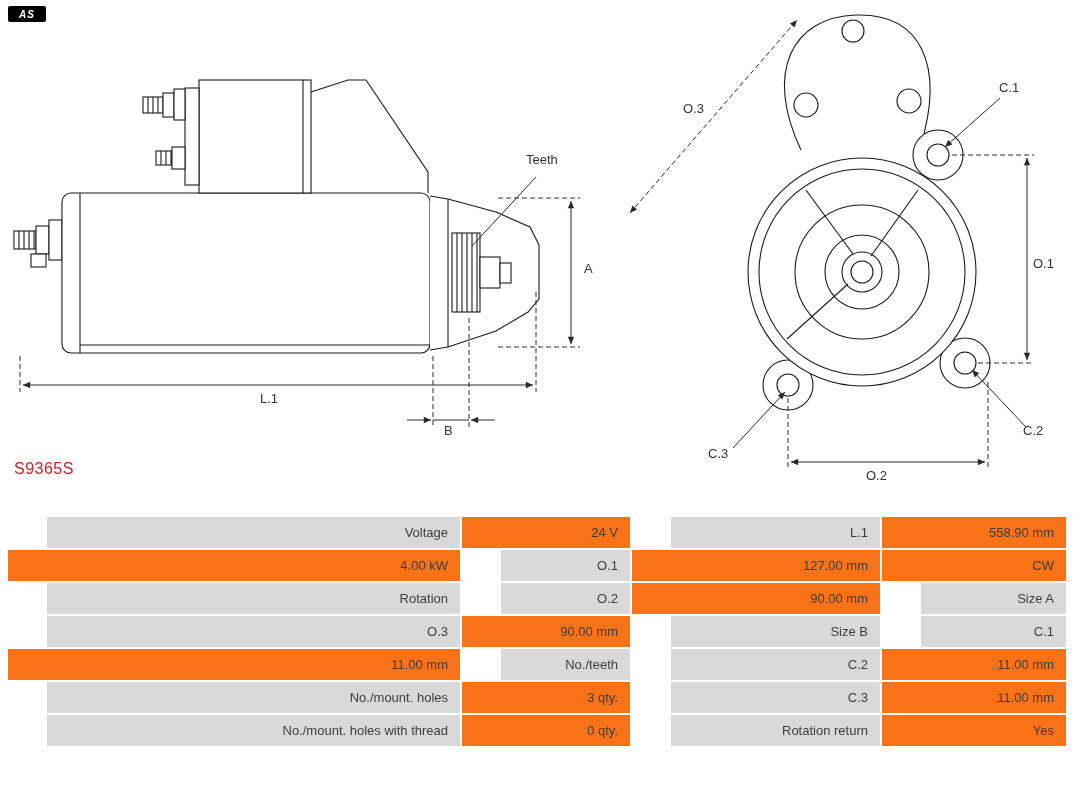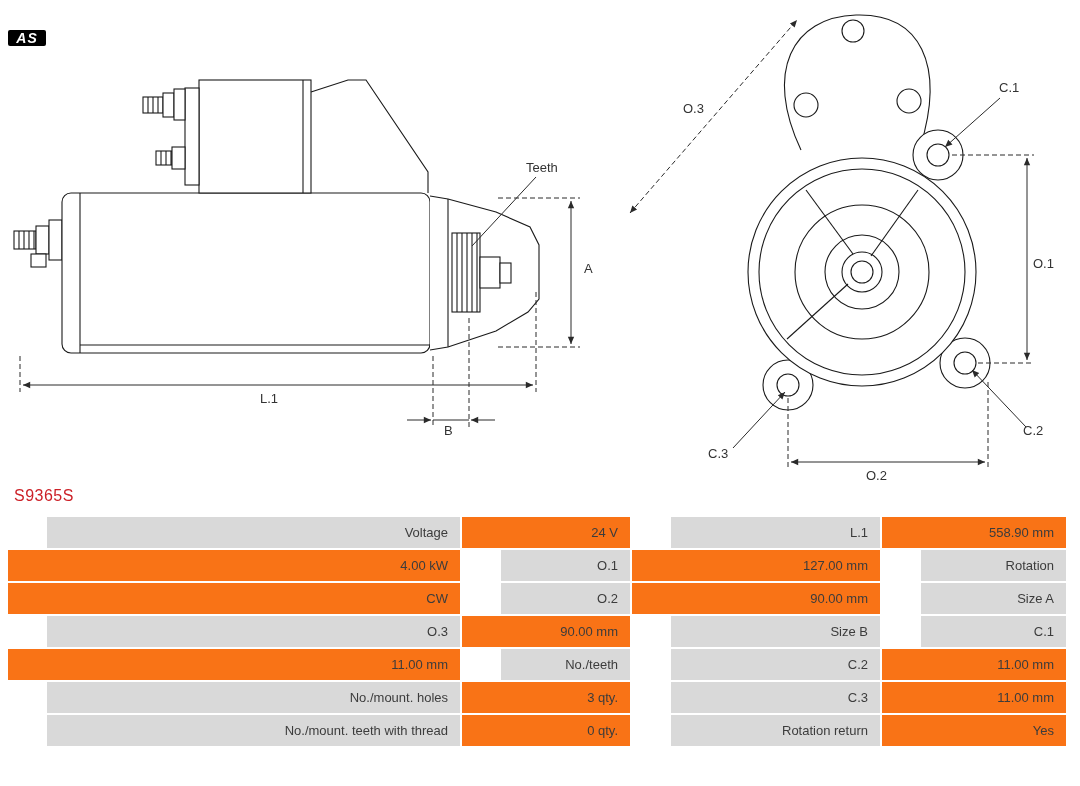--- a/index.html
+++ b/index.html
@@ -1,27 +1,27 @@
 <!DOCTYPE html>
 <html><head>
 <meta charset="utf-8">
 <style>
   * { margin:0; padding:0; box-sizing:border-box; }
   html,body { width:1080px; height:786px; background:#ffffff; font-family:"Liberation Sans", sans-serif; }
   .canvas { position:relative; width:1080px; height:786px; overflow:hidden; }
 
   .logo { position:absolute; left:8px; top:6px; width:38px; height:16px; background:#000;
-          color:#fff; font-size:14px; font-weight:bold; font-style:italic;
-          display:flex; align-items:center; justify-content:center; letter-spacing:1px; border-radius:2px;margin-top:24px; }
+          color:#fff; font-size:10px; font-weight:bold; font-style:italic;
+          display:flex; align-items:center; justify-content:center; letter-spacing:1px; border-radius:2px; }
 
   svg.drawing { position:absolute; left:0; top:0; }
 
   .dim-label { position:absolute; font-size:13px; color:#333; white-space:nowrap; }
 
-  .part-number { position:absolute; left:14px; top:487px; font-size:16px; color:#cc2027; letter-spacing:0.5px; }
+  .part-number { position:absolute; left:14px; top:460px; font-size:16px; color:#cc2027; letter-spacing:0.5px; }
 
   .spec-table { position:absolute; left:8px; top:517px; width:1058px;
                 display:grid; grid-template-columns:452px 168px 248px 184px; gap:2px; background:#ffffff; }
   .cell { height:31px; line-height:31px; font-size:13px; color:#3c3c3c; text-align:right; padding-right:12px;
           overflow:hidden; white-space:nowrap; }
   .cell.label { background:#d9d9d9;margin-left:39px; }
   .cell.value { background:#f97316; }
 </style>
 </head>
 <body>
@@ -138,21 +138,21 @@
       <line x1="978" y1="363" x2="1034" y2="363" stroke-dasharray="5 3"></line>
       <line x1="1027" y1="158" x2="1027" y2="360" marker-start="url(#arr)" marker-end="url(#arr)"></line>
       <line x1="1026" y1="427" x2="972" y2="370" marker-end="url(#arr)"></line>
       <line x1="733" y1="448" x2="785" y2="392" marker-end="url(#arr)"></line>
       <line x1="788" y1="398" x2="788" y2="468" stroke-dasharray="5 3"></line>
       <line x1="988" y1="382" x2="988" y2="468" stroke-dasharray="5 3"></line>
       <line x1="791" y1="462" x2="985" y2="462" marker-start="url(#arr)" marker-end="url(#arr)"></line>
     </g>
   </svg>
 
-  <span class="dim-label" style="left:526px; top:160px;">Teeth</span>
+  <span class="dim-label" style="left:526px; top:152px;">Teeth</span>
   <span class="dim-label" style="left:584px; top:261px;">A</span>
   <span class="dim-label" style="left:260px; top:391px;">L.1</span>
   <span class="dim-label" style="left:444px; top:423px;">B</span>
   <span class="dim-label" style="left:683px; top:101px;">O.3</span>
   <span class="dim-label" style="left:999px; top:80px;">C.1</span>
   <span class="dim-label" style="left:1033px; top:256px;">O.1</span>
   <span class="dim-label" style="left:708px; top:446px;">C.3</span>
   <span class="dim-label" style="left:1023px; top:423px;">C.2</span>
   <span class="dim-label" style="left:866px; top:468px;">O.2</span>
 
@@ -161,41 +161,41 @@
   <div class="spec-table">
     <div class="cell label">Voltage</div>
     <div class="cell value">24 V</div>
     <div class="cell label">L.1</div>
     <div class="cell value">558.90 mm</div>
 
     <div class="cell value">4.00 kW</div>
     <div class="cell label">O.1</div>
     <div class="cell value">127.00 mm</div>
 
+    <div class="cell value">CW</div>
     <div class="cell label">Rotation</div>
-    <div class="cell value">CW</div>
     <div class="cell label">O.2</div>
     <div class="cell value">90.00 mm</div>
 
     <div class="cell label">Size A</div>
     <div class="cell label">O.3</div>
     <div class="cell value">90.00 mm</div>
 
     <div class="cell label">Size B</div>
     <div class="cell label">C.1</div>
     <div class="cell value">11.00 mm</div>
 
     <div class="cell label">No./teeth</div>
     <div class="cell label">C.2</div>
     <div class="cell value">11.00 mm</div>
 
     <div class="cell label">No./mount. holes</div>
     <div class="cell value">3 qty.</div>
     <div class="cell label">C.3</div>
     <div class="cell value">11.00 mm</div>
 
-    <div class="cell label">No./mount. teeth with thread</div>
+    <div class="cell label">No./mount. holes with thread</div>
     <div class="cell value">0 qty.</div>
     <div class="cell label">Rotation return</div>
     <div class="cell value">Yes</div>
   </div>
 
 </div>
 
 </body></html>

